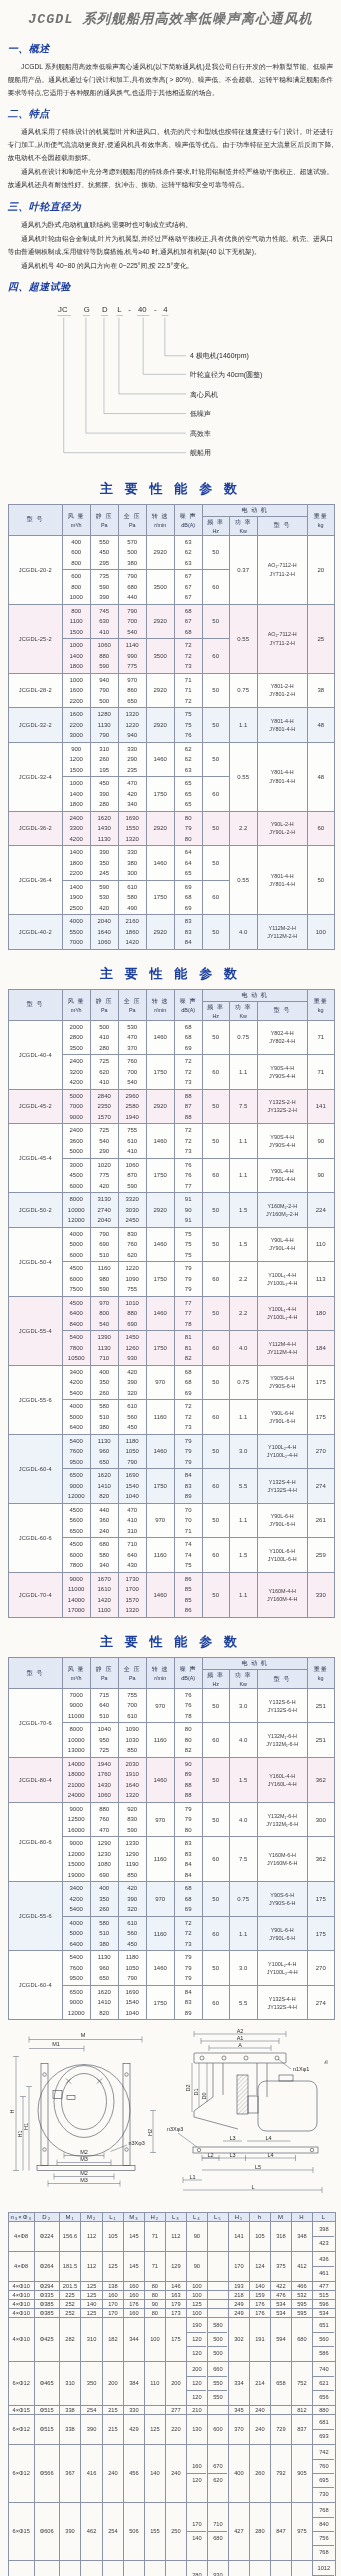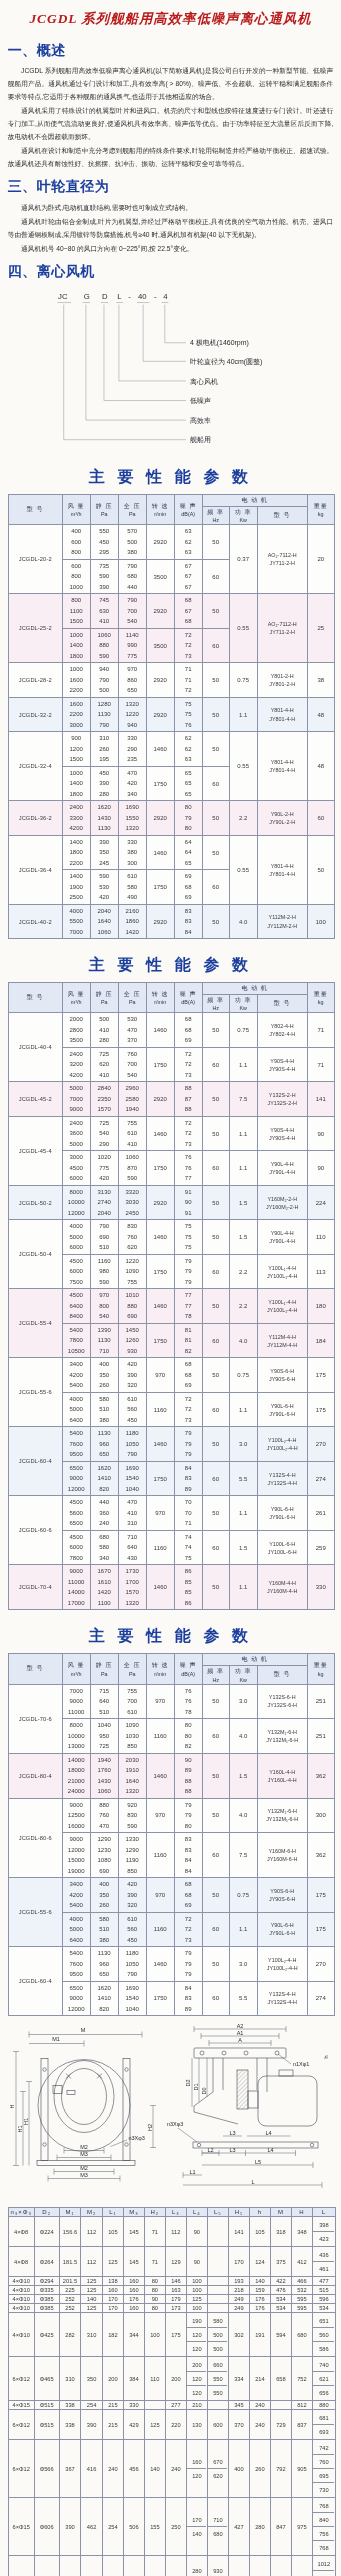--- a/index.html
+++ b/index.html
@@ -1,22 +1,22 @@
 <!DOCTYPE html>
 <html style="font-size:8.2px"><head>
 <meta charset="utf-8">
 <style>
   html,body{margin:0;padding:0;background:#e8e6e0;}
   body{font-family:"Liberation Sans","DejaVu Sans",sans-serif;}
   #page{width:341px;margin:0 auto;background:#fbfaf7;padding:7.2px 7.7px 20.6px;box-sizing:border-box;color:#26262a;}
-  .doc-title{font-family:Liberation Serif, serif;font-style:italic;font-weight:bold;
-    color:#b91c1c;font-size:13.4px;text-align:center;letter-spacing:1px;margin:3.1px 0 13.4px;}
-  h2.sec{color:#1c3f9e;font-size:14px;font-weight:bold;margin:8.2px 0 4.1px;letter-spacing:0.5px;}
+  .doc-title{font-family:Liberation Mono, monospace;font-style:italic;font-weight:bold;
+    color:#737373;font-size:13.4px;text-align:center;letter-spacing:1px;margin:3.1px 0 13.4px;}
+  h2.sec{color:#1c3f9e;font-size:10px;font-weight:bold;margin:8.2px 0 4.1px;letter-spacing:0.5px;font-style:italic;}
   p.body{font-size:6.7px;line-height:1.95;text-indent:2em;margin:0 0 1px;text-align:justify;color:#2b2b2e;}
-  .tbl-title{color:#1c3f9e;font-weight:bold;font-size:16px;text-align:center;letter-spacing:4.1px;margin:15.5px 0 6.2px;}
+  .tbl-title{color:#1c3f9e;font-weight:bold;font-size:13px;text-align:center;letter-spacing:4.1px;margin:15.5px 0 6.2px;}
   table{border-collapse:collapse;width:100%;table-layout:fixed;}
   table.frame{border:1px solid #2f3748;}
   th,td{border:0.5px solid #8a93a8;text-align:center;vertical-align:middle;padding:1px 0.5px;}
   th{background:#e2e8f4;font-weight:normal;font-size:6px;color:#2b3550;}
   th .hname{letter-spacing:1px;}
   th .hunit{font-size:5.4px;margin-top:0.5px;}
   td{font-size:6px;color:#3a3a40;}
   .perf td.model, .dim2 td.fan{font-size:5.7px;letter-spacing:0.1px;}
   .vals div{line-height:1.75;}
   .motor2 div{line-height:1.5;font-size:5.4px;}
@@ -35,29 +35,30 @@
 </head>
 <body>
 
 <div id="page">
 
   <h1 class="doc-title">JCGDL 系列舰船用高效率低噪声离心通风机</h1>
 
   <h2 class="sec">一、概述</h2>
   <p class="body">JCGDL 系列舰船用高效率低噪声离心通风机(以下简称通风机)是我公司自行开发的一种新型节能、低噪声舰船用产品。通风机通过专门设计和加工,具有效率高( &gt; 80%)、噪声低、不会超载、运转平稳和满足舰船条件要求等特点,它适用于各种舰船的通风换气,也适用于其他相适应的场合。</p>
 
+  <h2 class="sec">二、特点</h2>
   <p class="body">通风机采用了特殊设计的机翼型叶片和进风口。机壳的尺寸和型线也按特征速度进行专门设计。叶还进行专门加工,从而使气流流动更良好,使通风机具有效率高、噪声低等优点。由于功率特征至大流量区后反而下降,故电动机不会因超载而损坏。</p>
   <p class="body">通风机在设计和制造中充分考虑到舰船用的特殊条件要求,叶轮用铝制造并经严格动平衡校正、超速试验。故通风机还具有耐蚀性好、抗摇摆、抗冲击、振动、运转平稳和安全可靠等特点。</p>
 
   <h2 class="sec">三、叶轮直径为</h2>
   <p class="body">通风机为卧式,电动机直联结构,需要时也可制成立式结构。</p>
   <p class="body">通风机叶轮由铝合金制成,叶片为机翼型,并经过严格动平衡校正,具有优良的空气动力性能。机壳、进风口等由普通钢板制成,采用镀锌等防腐措施,机号≥40 时,通风机加有机架(40 以下无机架)。</p>
   <p class="body">通风机机号 40~80 的风口方向在 0~225°间,按 22.5°变化。</p>
 
-  <h2 class="sec">四、离心风机</h2>
+  <h2 class="sec">四、超速试验</h2>
 
   <div class="model-diagram">
     <svg width="326" height="164" viewBox="0 0 632 318">
       <g font-size="15" fill="#3a3f48">
         <text x="97" y="28">JC</text>
         <text x="147" y="28">G</text>
         <text x="182" y="28">D</text>
         <text x="212" y="28">L</text>
         <text x="233" y="28">-</text>
         <text x="252" y="28">40</text>

